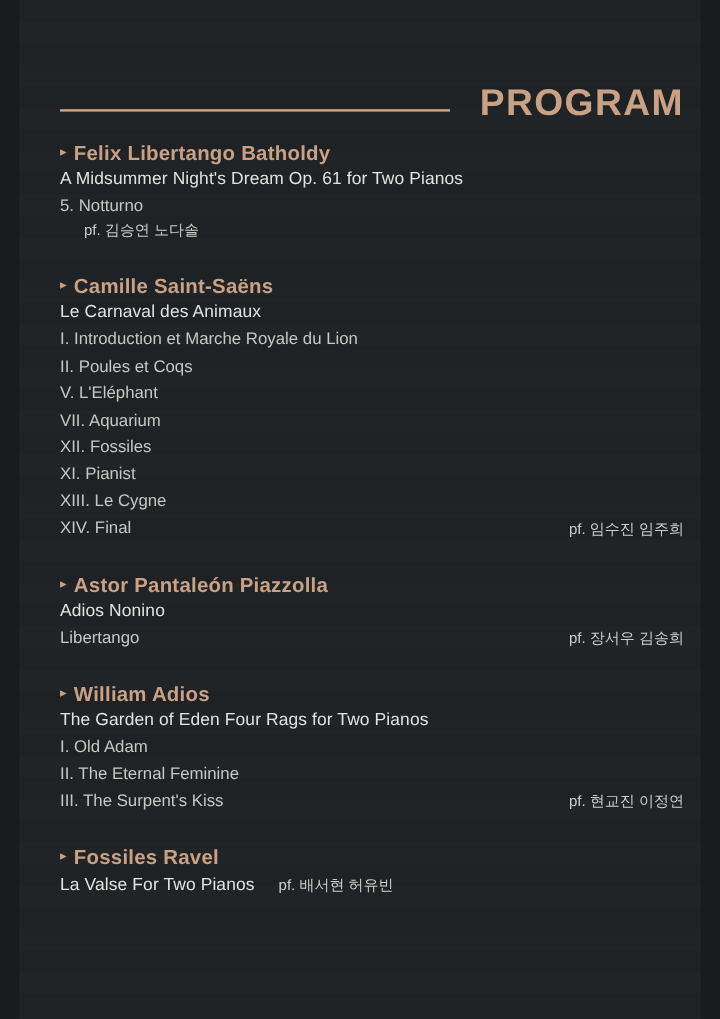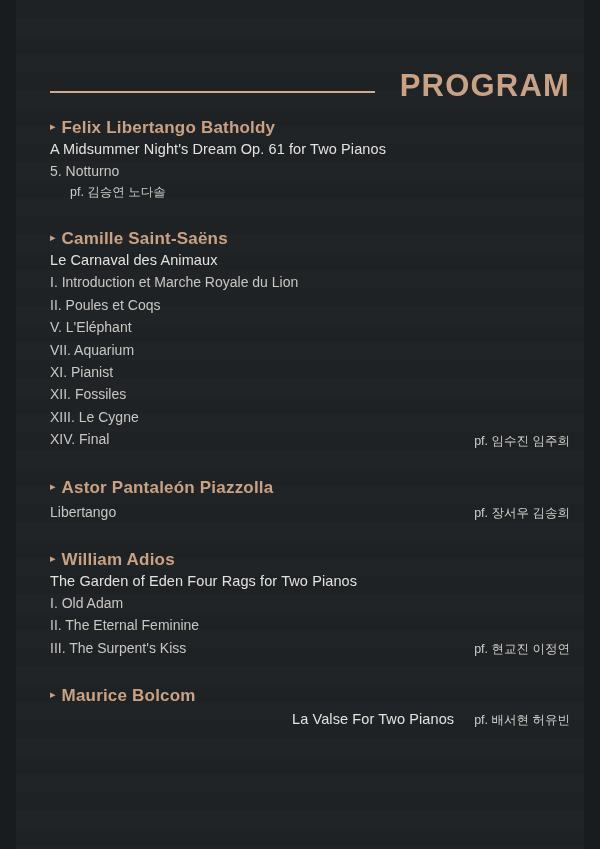--- a/index.html
+++ b/index.html
@@ -116,21 +116,21 @@
     white-space: nowrap;
   }
   .performer {
     font-size: 12.5px;
     color: #cfcdc8;
     white-space: nowrap;
     padding-left: 20px;
   }
   .block-pf-only {
     display: flex;
-    justify-content: flex-end;
+    justify-content: flex-start;
     align-items: baseline;
   }
 </style>
 </head>
 <body>
 
 <div class="page">
   <div class="side-strip-left"></div>
   <div class="side-strip-right"></div>
 
@@ -175,43 +175,44 @@
         </li>
         <li class="mv-row">
           <span class="mv-text">V. L'Eléphant</span>
           <span class="performer"></span>
         </li>
         <li class="mv-row">
           <span class="mv-text">VII. Aquarium</span>
           <span class="performer"></span>
         </li>
         <li class="mv-row">
+          <span class="mv-text">XII. Fossiles</span>
+          <span class="performer"></span>
+        </li>
+        <li class="mv-row">
           <span class="mv-text">XI. Pianist</span>
-          <span class="performer"></span>
-        </li>
-        <li class="mv-row">
-          <span class="mv-text">XII. Fossiles</span>
           <span class="performer"></span>
         </li>
         <li class="mv-row">
           <span class="mv-text">XIII. Le Cygne</span>
           <span class="performer"></span>
         </li>
         <li class="mv-row">
           <span class="mv-text">XIV. Final</span>
           <span class="performer">pf. 임수진 임주희</span>
         </li>
       </ul>
     </div>
 
     <div class="block">
       <div class="composer-row">
         <span class="bullet">▸</span>
         <span class="composer">Astor Pantaleón Piazzolla</span>
       </div>
+      <div class="work">Adios Nonino</div>
       <ul class="movements">
         <li class="mv-row">
           <span class="mv-text">Libertango</span>
           <span class="performer">pf. 장서우 김송희</span>
         </li>
       </ul>
     </div>
 
     <div class="block">
       <div class="composer-row">
@@ -231,21 +232,21 @@
         <li class="mv-row">
           <span class="mv-text">III. The Surpent's Kiss</span>
           <span class="performer">pf. 현교진 이정연</span>
         </li>
       </ul>
     </div>
 
     <div class="block">
       <div class="composer-row">
         <span class="bullet">▸</span>
-        <span class="composer">Maurice Bolcom</span>
+        <span class="composer">Fossiles Ravel</span>
       </div>
       <div class="block-pf-only">
         <span class="work">La Valse For Two Pianos</span>
         <span class="performer">pf. 배서현 허유빈</span>
       </div>
     </div>
 
   </div>
 </div>
 

